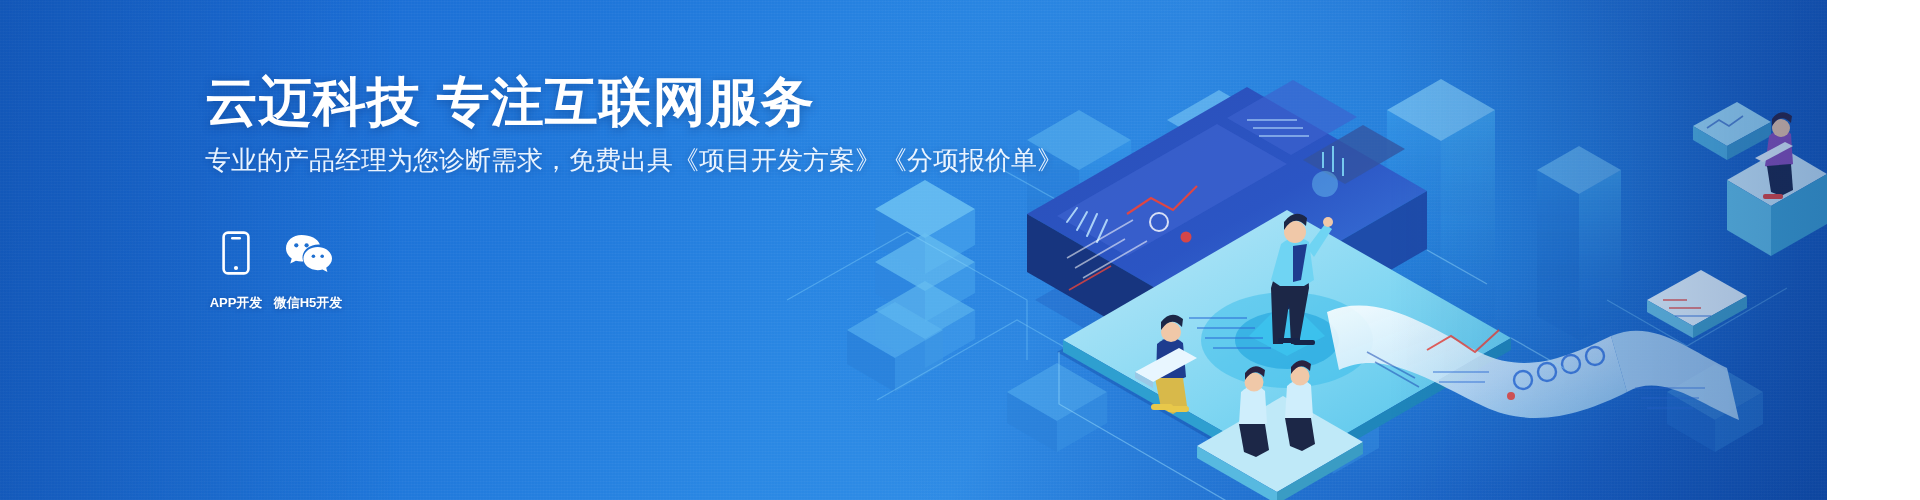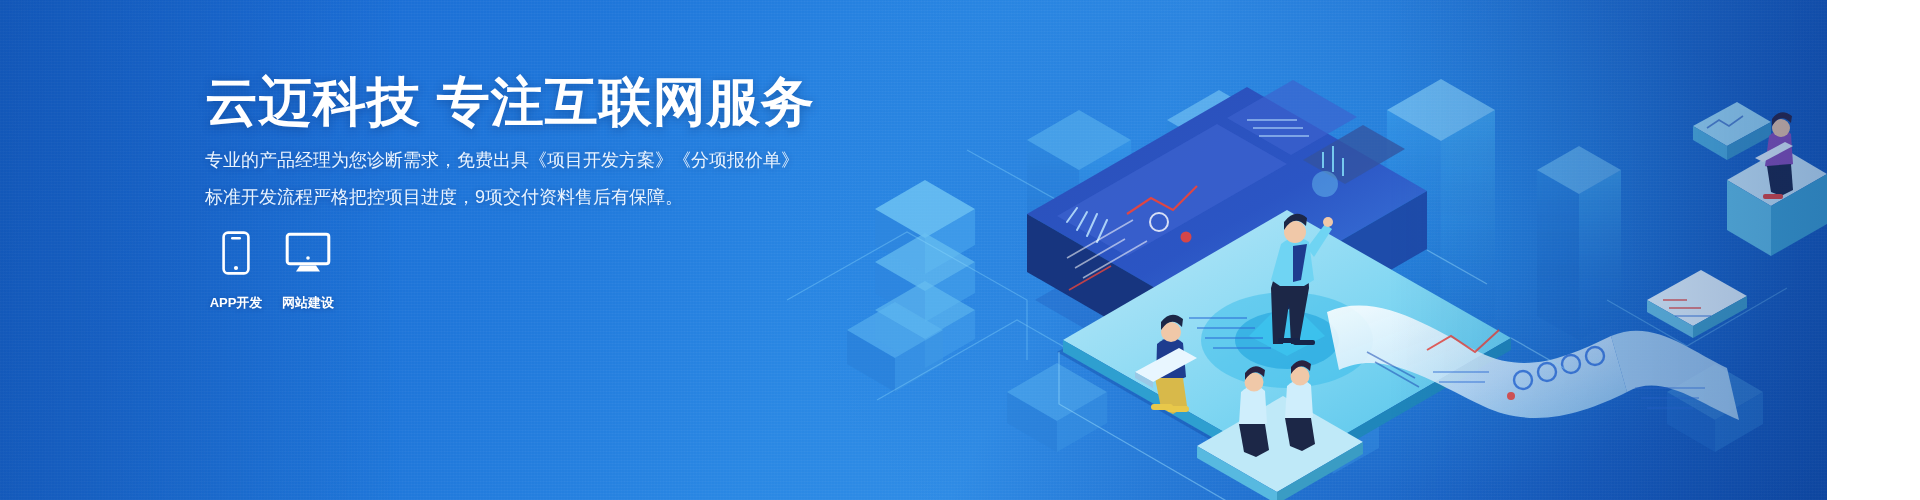--- a/index.html
+++ b/index.html
@@ -29,21 +29,21 @@
   
   .copy{position:absolute;left:205px;top:0;height:500px;width:760px;}
   .headline{
     position:absolute;top:70px;left:0;
     font-size:53px;line-height:64px;font-weight:bold;color:#ffffff;
     letter-spacing:1px;white-space:nowrap;
     text-shadow:0 2px 10px rgba(2,35,95,.35);
   }
   .sub{
     position:absolute;left:0;
-    font-size:18px;line-height:34px;color:#eaf4ff;
+    font-size:26px;line-height:34px;color:#eaf4ff;
     white-space:nowrap;font-weight:normal;
     text-shadow:0 1px 6px rgba(2,35,95,.30);
   }
   .sub.l1{top:143px;}
   .sub.l2{top:180px;}
 
   
   .services{position:absolute;left:200px;top:228px;display:flex;align-items:center;gap:0;}
   .svc{width:72px;display:flex;flex-direction:column;align-items:center;}
   .svc .ico{height:50px;display:flex;align-items:center;justify-content:center;}
@@ -350,44 +350,46 @@
         <path d="M700 250 L760 284"></path>
       </g>
     </svg>
   </div>
 
   <div class="vign"></div>
 
   <div class="copy">
     <div class="headline">云迈科技 专注互联网服务</div>
     <div class="sub l1">专业的产品经理为您诊断需求，免费出具《项目开发方案》《分项报价单》</div>
-    <div class="sub l2">标准开发流程严格把控项目进度，9项交付资料售后有保障。</div>
   </div>
 
   <div class="services">
 
     <div class="svc">
       <span class="ico">
         <svg width="28" height="44" viewBox="0 0 28 44">
           <rect x="1.6" y="1.6" width="24.8" height="40.8" rx="4.4" fill="none" stroke="#fff" stroke-width="2.6"></rect>
           <rect x="9" y="6" width="10" height="2.6" rx="1.3" fill="#fff"></rect>
           <circle cx="14" cy="37" r="2.1" fill="#fff"></circle>
         </svg>
       </span>
       <span class="lbl">APP开发</span>
     </div>
 
 
-
     <div class="svc">
       <span class="ico">
-        <svg width="46" height="42" viewBox="0 0 46 42">
-          <rect x="2.2" y="2.2" width="41.6" height="29.6" rx="2.6" fill="none" stroke="#fff" stroke-width="3"></rect>
-          <circle cx="23" cy="26" r="1.8" fill="#fff"></circle>
-          <path d="M15 33.5h16l4 6H11z" fill="#fff"></path>
+        <svg width="50" height="42" viewBox="0 0 50 42">
+          <path d="M18.5 3C9.9 3 3 8.9 3 16.2c0 4.1 2.2 7.8 5.7 10.2L7.3 31.6l5.6-2.9c1.8.5 3.7.8 5.6.8.6 0 1.2 0 1.8-.1-.5-1.3-.8-2.6-.8-4 0-7.2 7-13 15.7-13 .6 0 1.1 0 1.7.1C34.8 6.8 27.5 3 18.5 3z" fill="#fff"></path>
+          <circle cx="13.3" cy="13.3" r="2.1" fill="#1e6fd0"></circle>
+          <circle cx="23.6" cy="13.3" r="2.1" fill="#1e6fd0"></circle>
+          <path d="M49 26.6C49 20.2 42.6 15 34.7 15S20.4 20.2 20.4 26.6s6.4 11.6 14.3 11.6c1.7 0 3.3-.2 4.8-.7l4.9 2.6-1.2-4.4c3.6-2.1 5.8-5.5 5.8-9.1z" fill="#fff"></path>
+          <circle cx="30.4" cy="24.3" r="1.8" fill="#1e6fd0"></circle>
+          <circle cx="39.2" cy="24.3" r="1.8" fill="#1e6fd0"></circle>
         </svg>
       </span>
-      <span class="lbl">网站建设</span>
+      <span class="lbl">微信H5开发</span>
     </div>
+
 
 
   </div>
 </div>
 
 </body></html>

